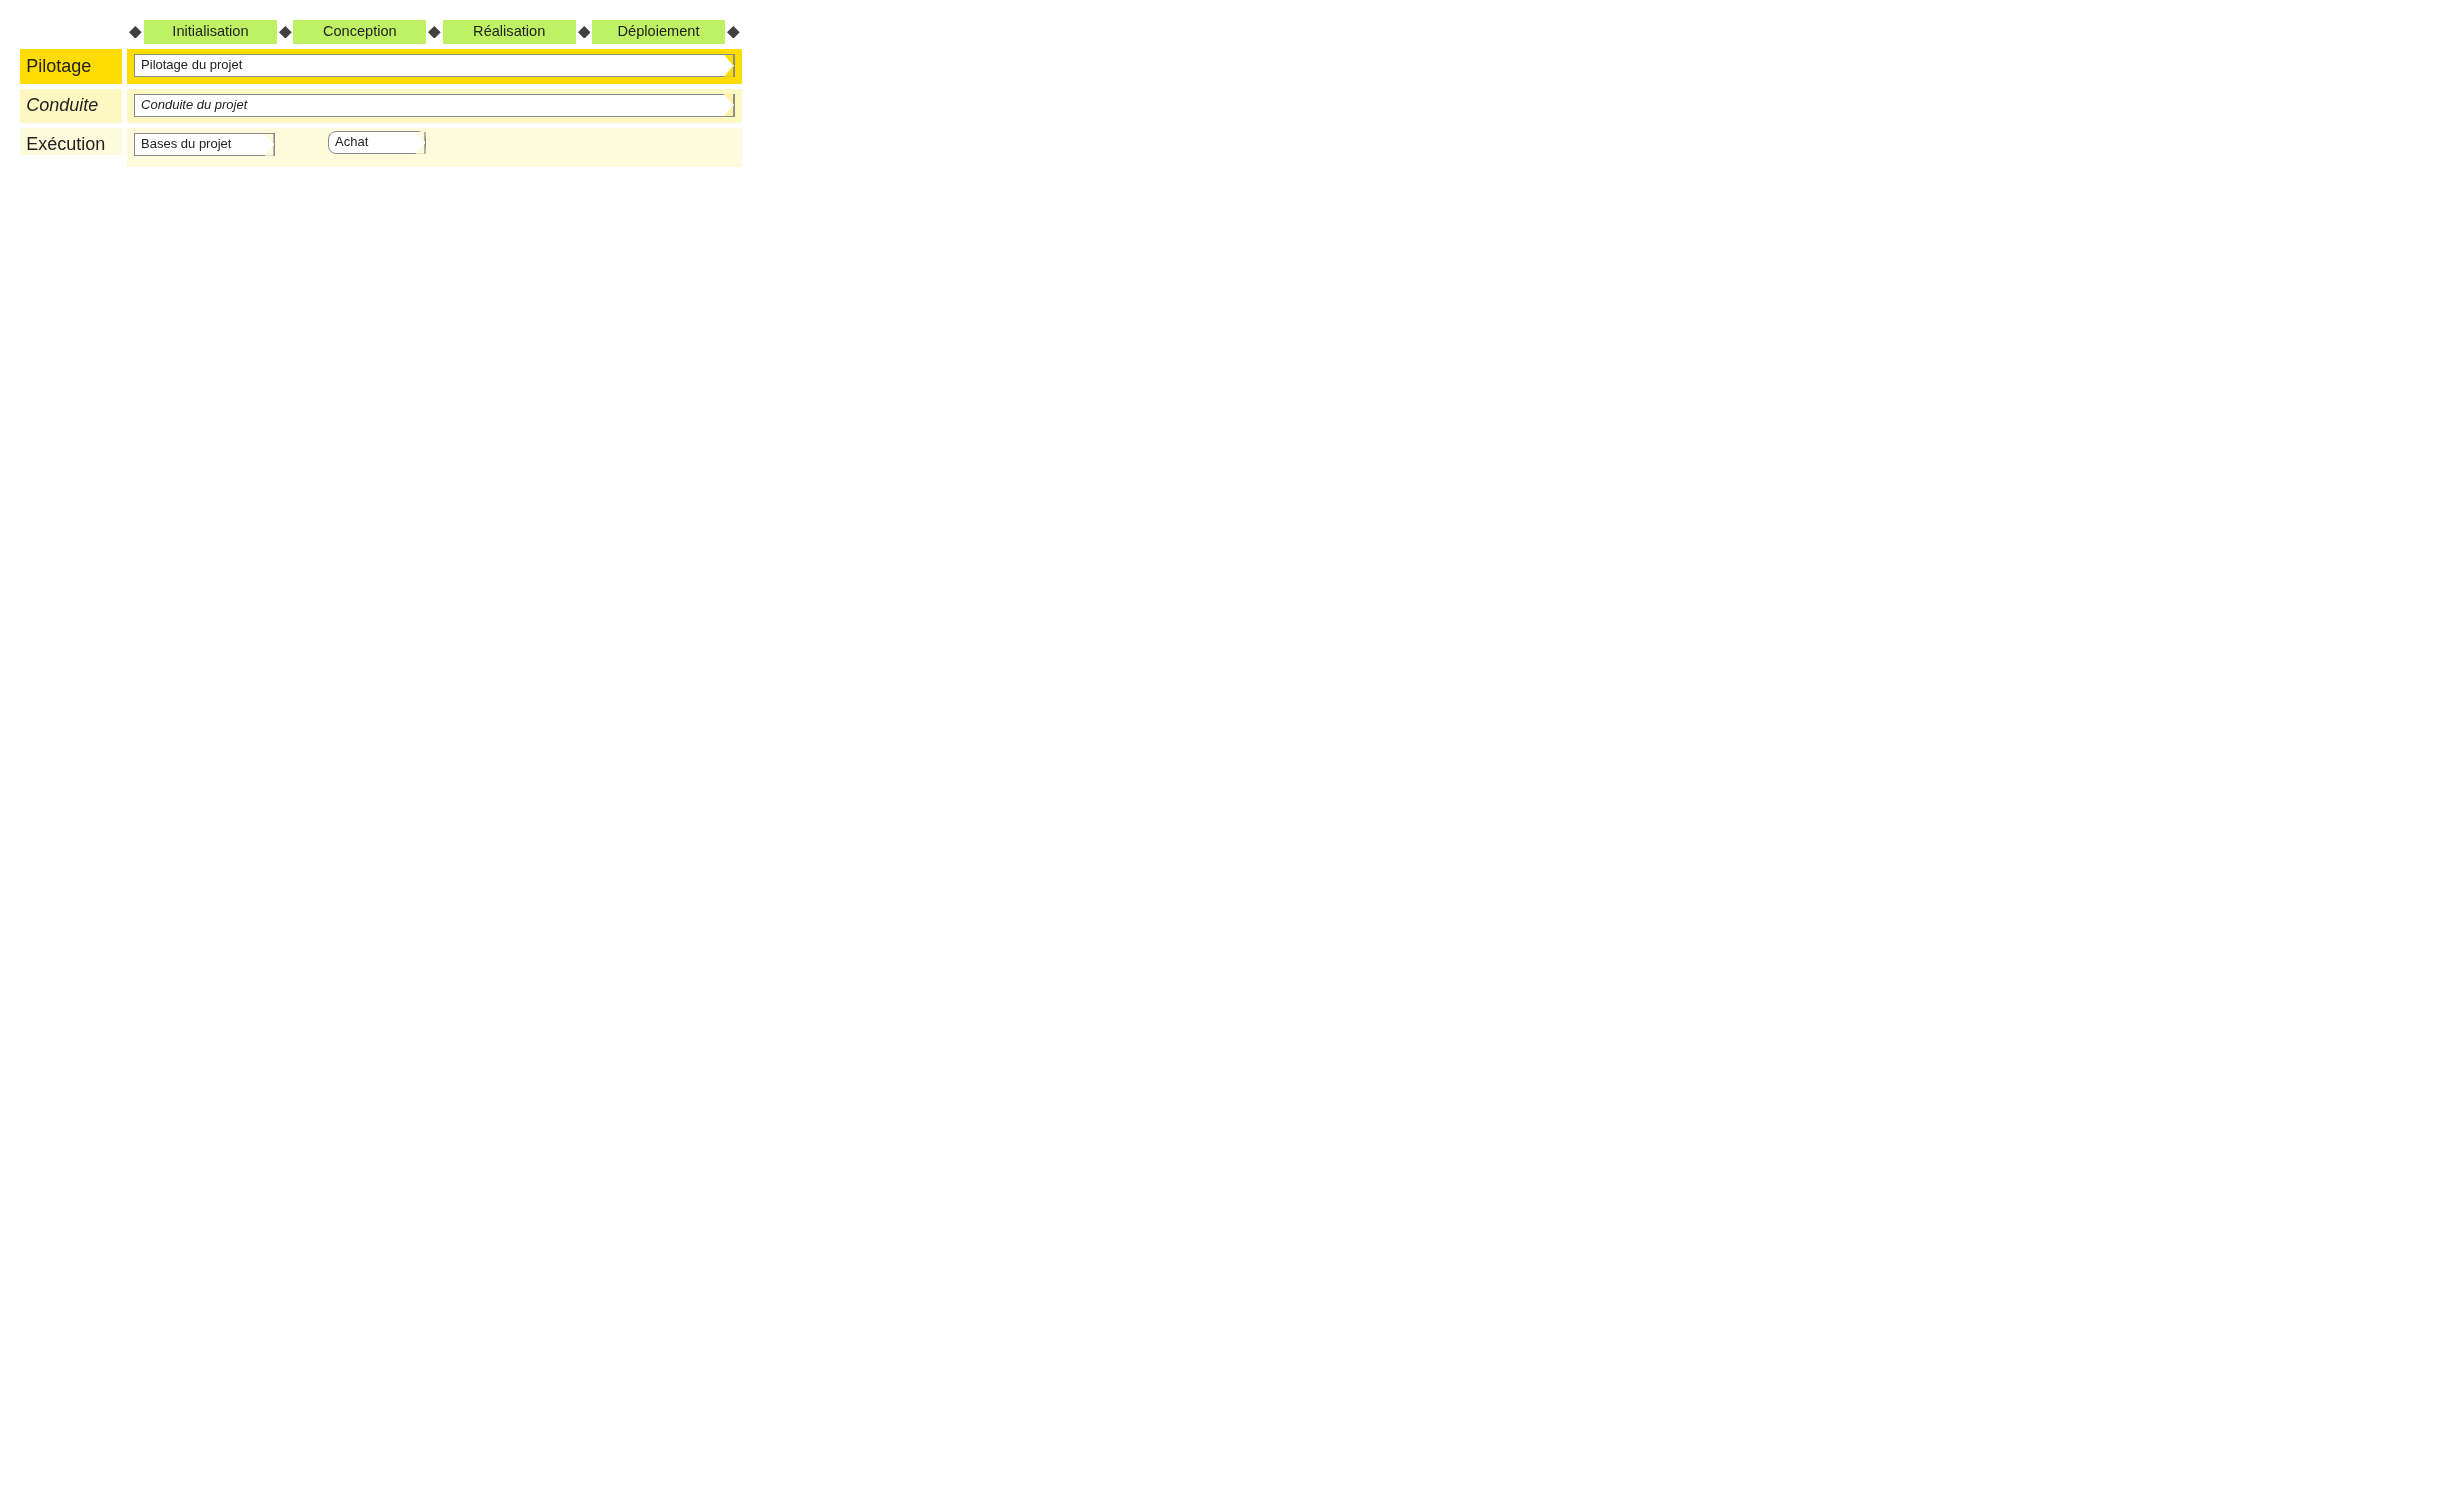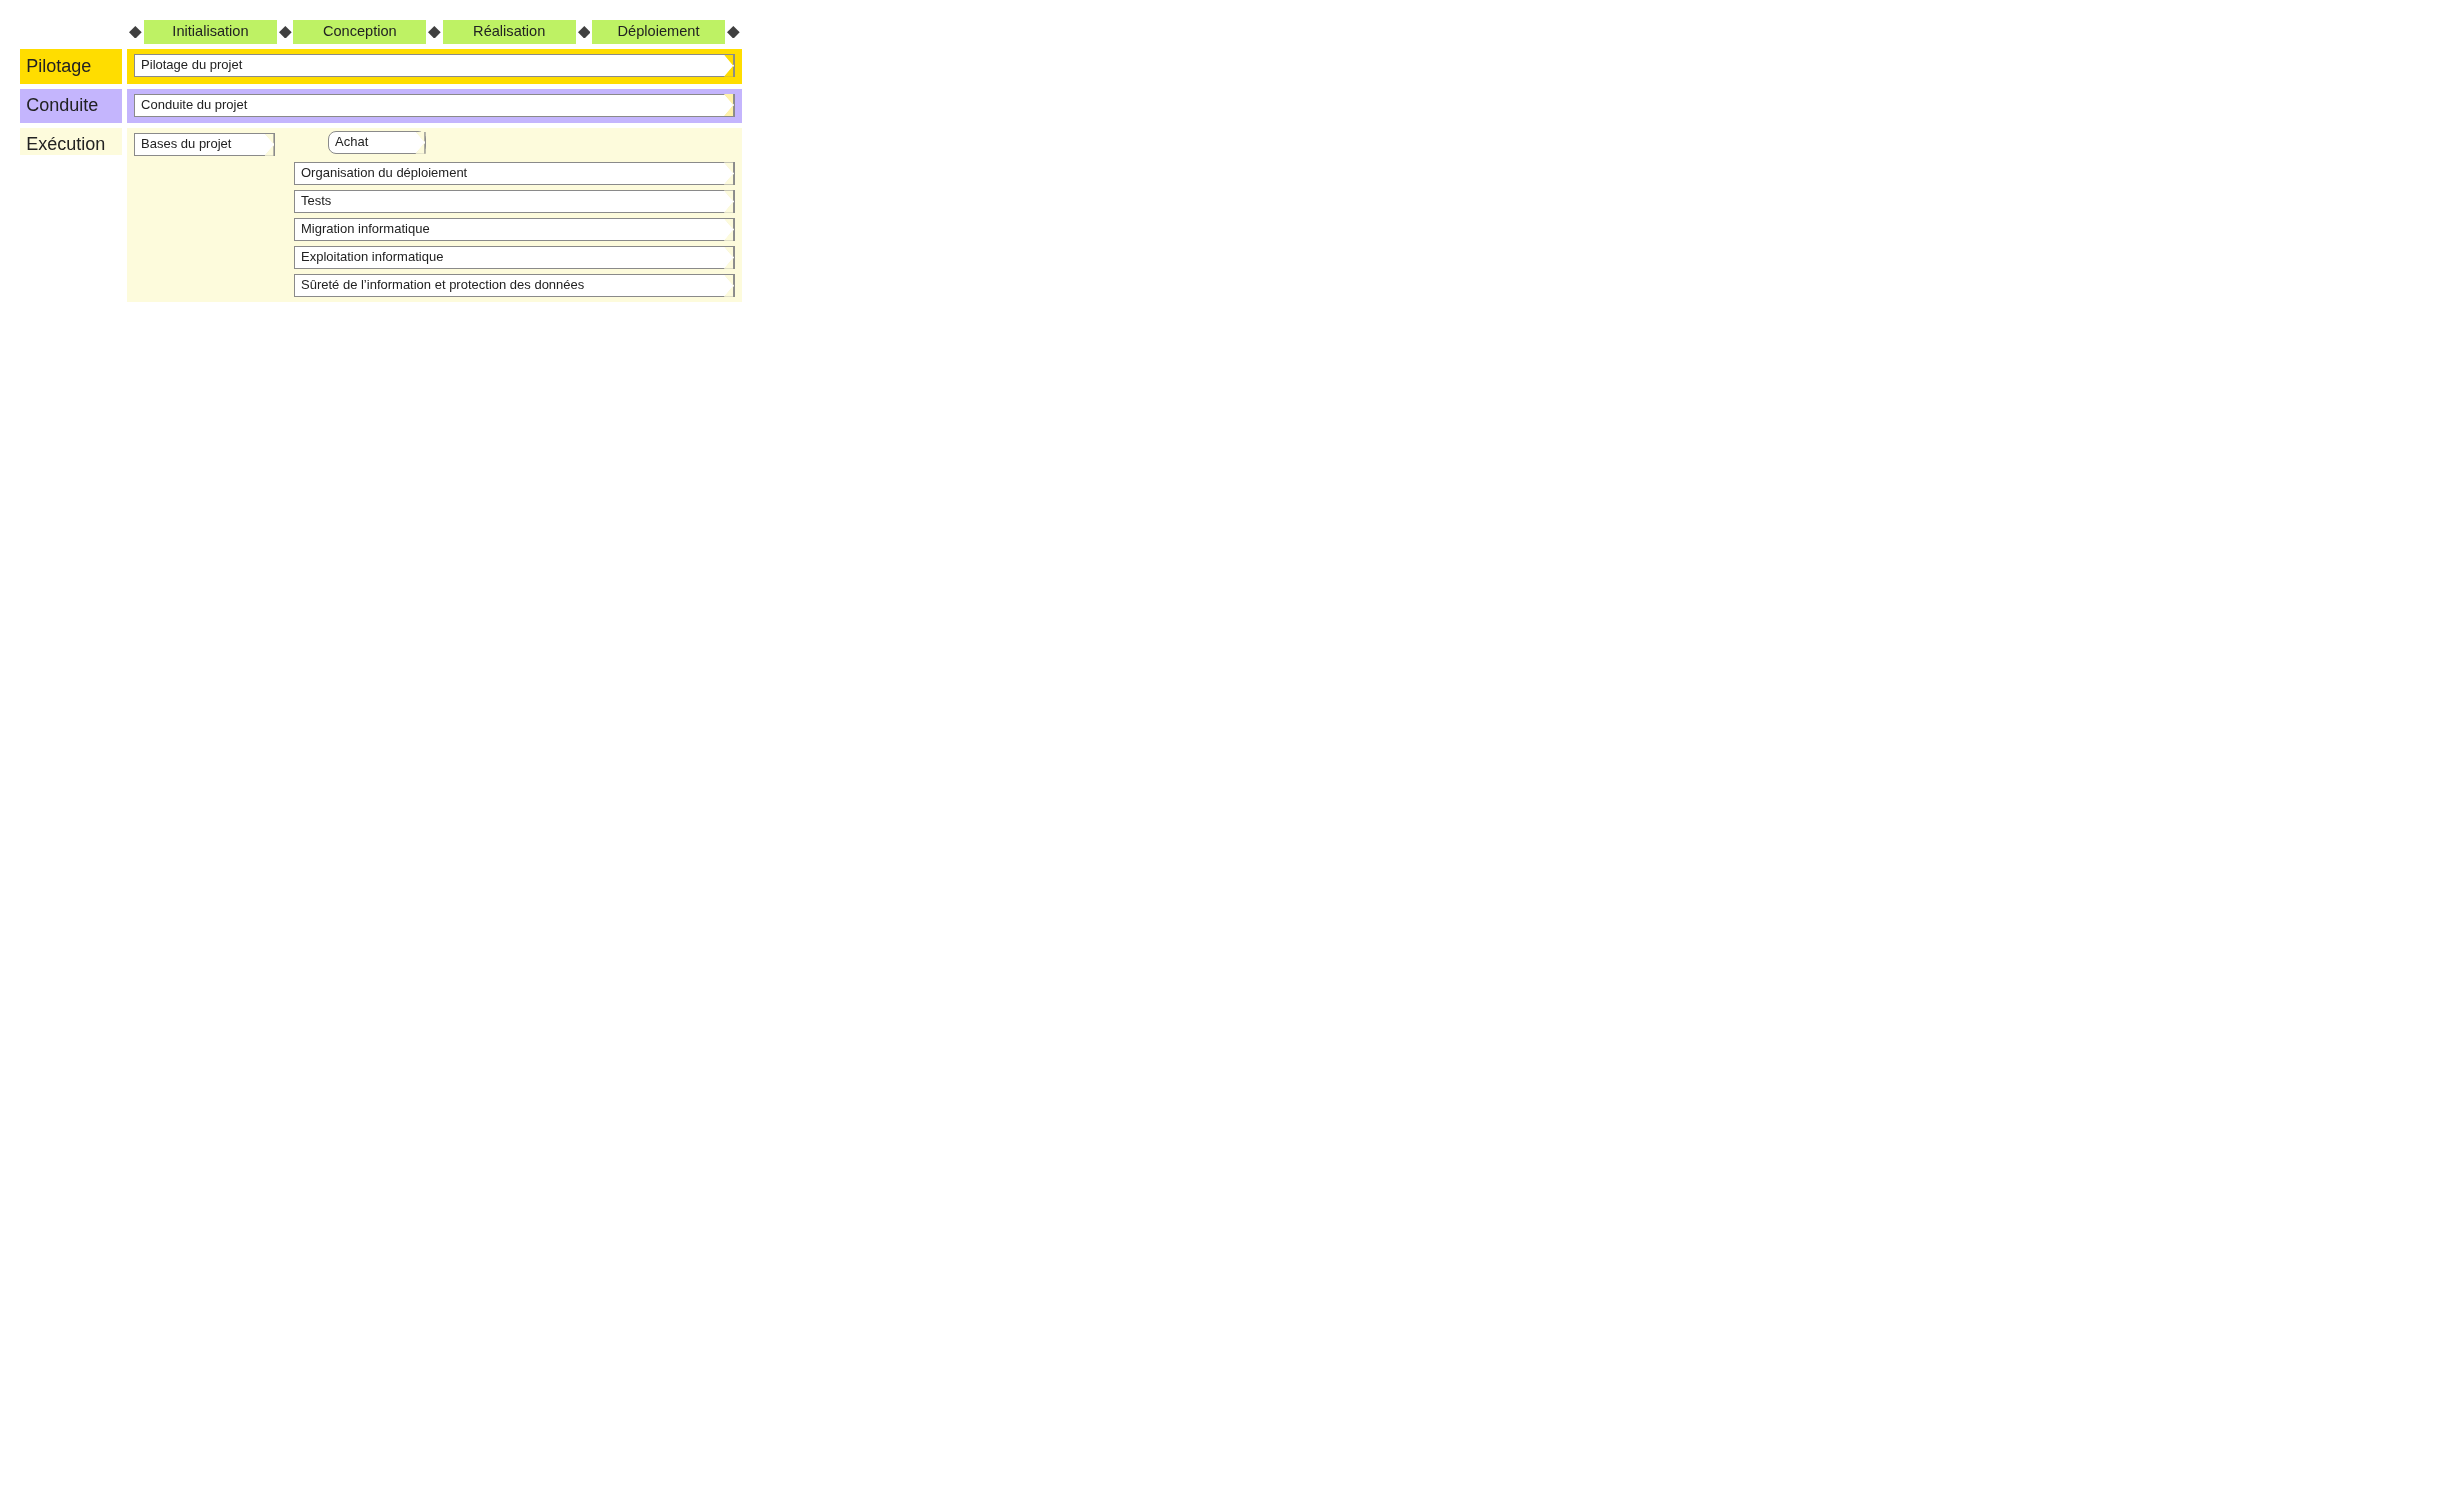--- a/index.html
+++ b/index.html
@@ -65,21 +65,21 @@
   }
   .lane-body {
     flex: 1;
     padding: 4.9px 6.8px 4.9px 6.8px;
   }
 
   
   .lane-pilotage  .lane-label,
   .lane-pilotage  .lane-body  { background:#ffdd00; }
   .lane-conduite  .lane-label,
-  .lane-conduite  .lane-body  { background:#c4b5fd; }
+  .lane-conduite  .lane-body  { background:#fef9c3;font-style:italic; }
   .lane-execution .lane-label,
   .lane-execution .lane-body  { background:#fdfbdc; }
 
   .lane-execution .lane-label { align-self:flex-start; padding-top:4.9px; padding-bottom:234px; }
   
   .lane-execution { align-items: stretch; }
   .lane-execution .lane-label { padding-bottom:0; display:flex; }
   .lane-execution .lane-label span { margin-top:1px;text-align:center; }
 
   
@@ -214,25 +214,18 @@
       </div>
     <div class="lane-gap"></div>
     <div class="lane-body">
       <div class="exec-grid">
         <div class="col1">
           <div class="bar">Bases du projet</div>
         </div>
         <div class="achat-wrap">
           <div class="bar" style="margin-left:6.8px">Achat</div>
         </div>
-        <div class="col234">
-          <div class="bar" style="margin-left:6.8px">Organisation du déploiement</div>
-          <div class="bar" style="margin-left:6.8px">Tests</div>
-          <div class="bar" style="margin-left:6.8px">Migration informatique</div>
-          <div class="bar" style="margin-left:6.8px">Exploitation informatique</div>
-          <div class="bar" style="margin-left:6.8px;margin-bottom:0">Sûreté de l’information et protection des données</div>
-        </div>
       </div>
     </div>
   </div>
 
 </div>
 
 
 </body></html>

